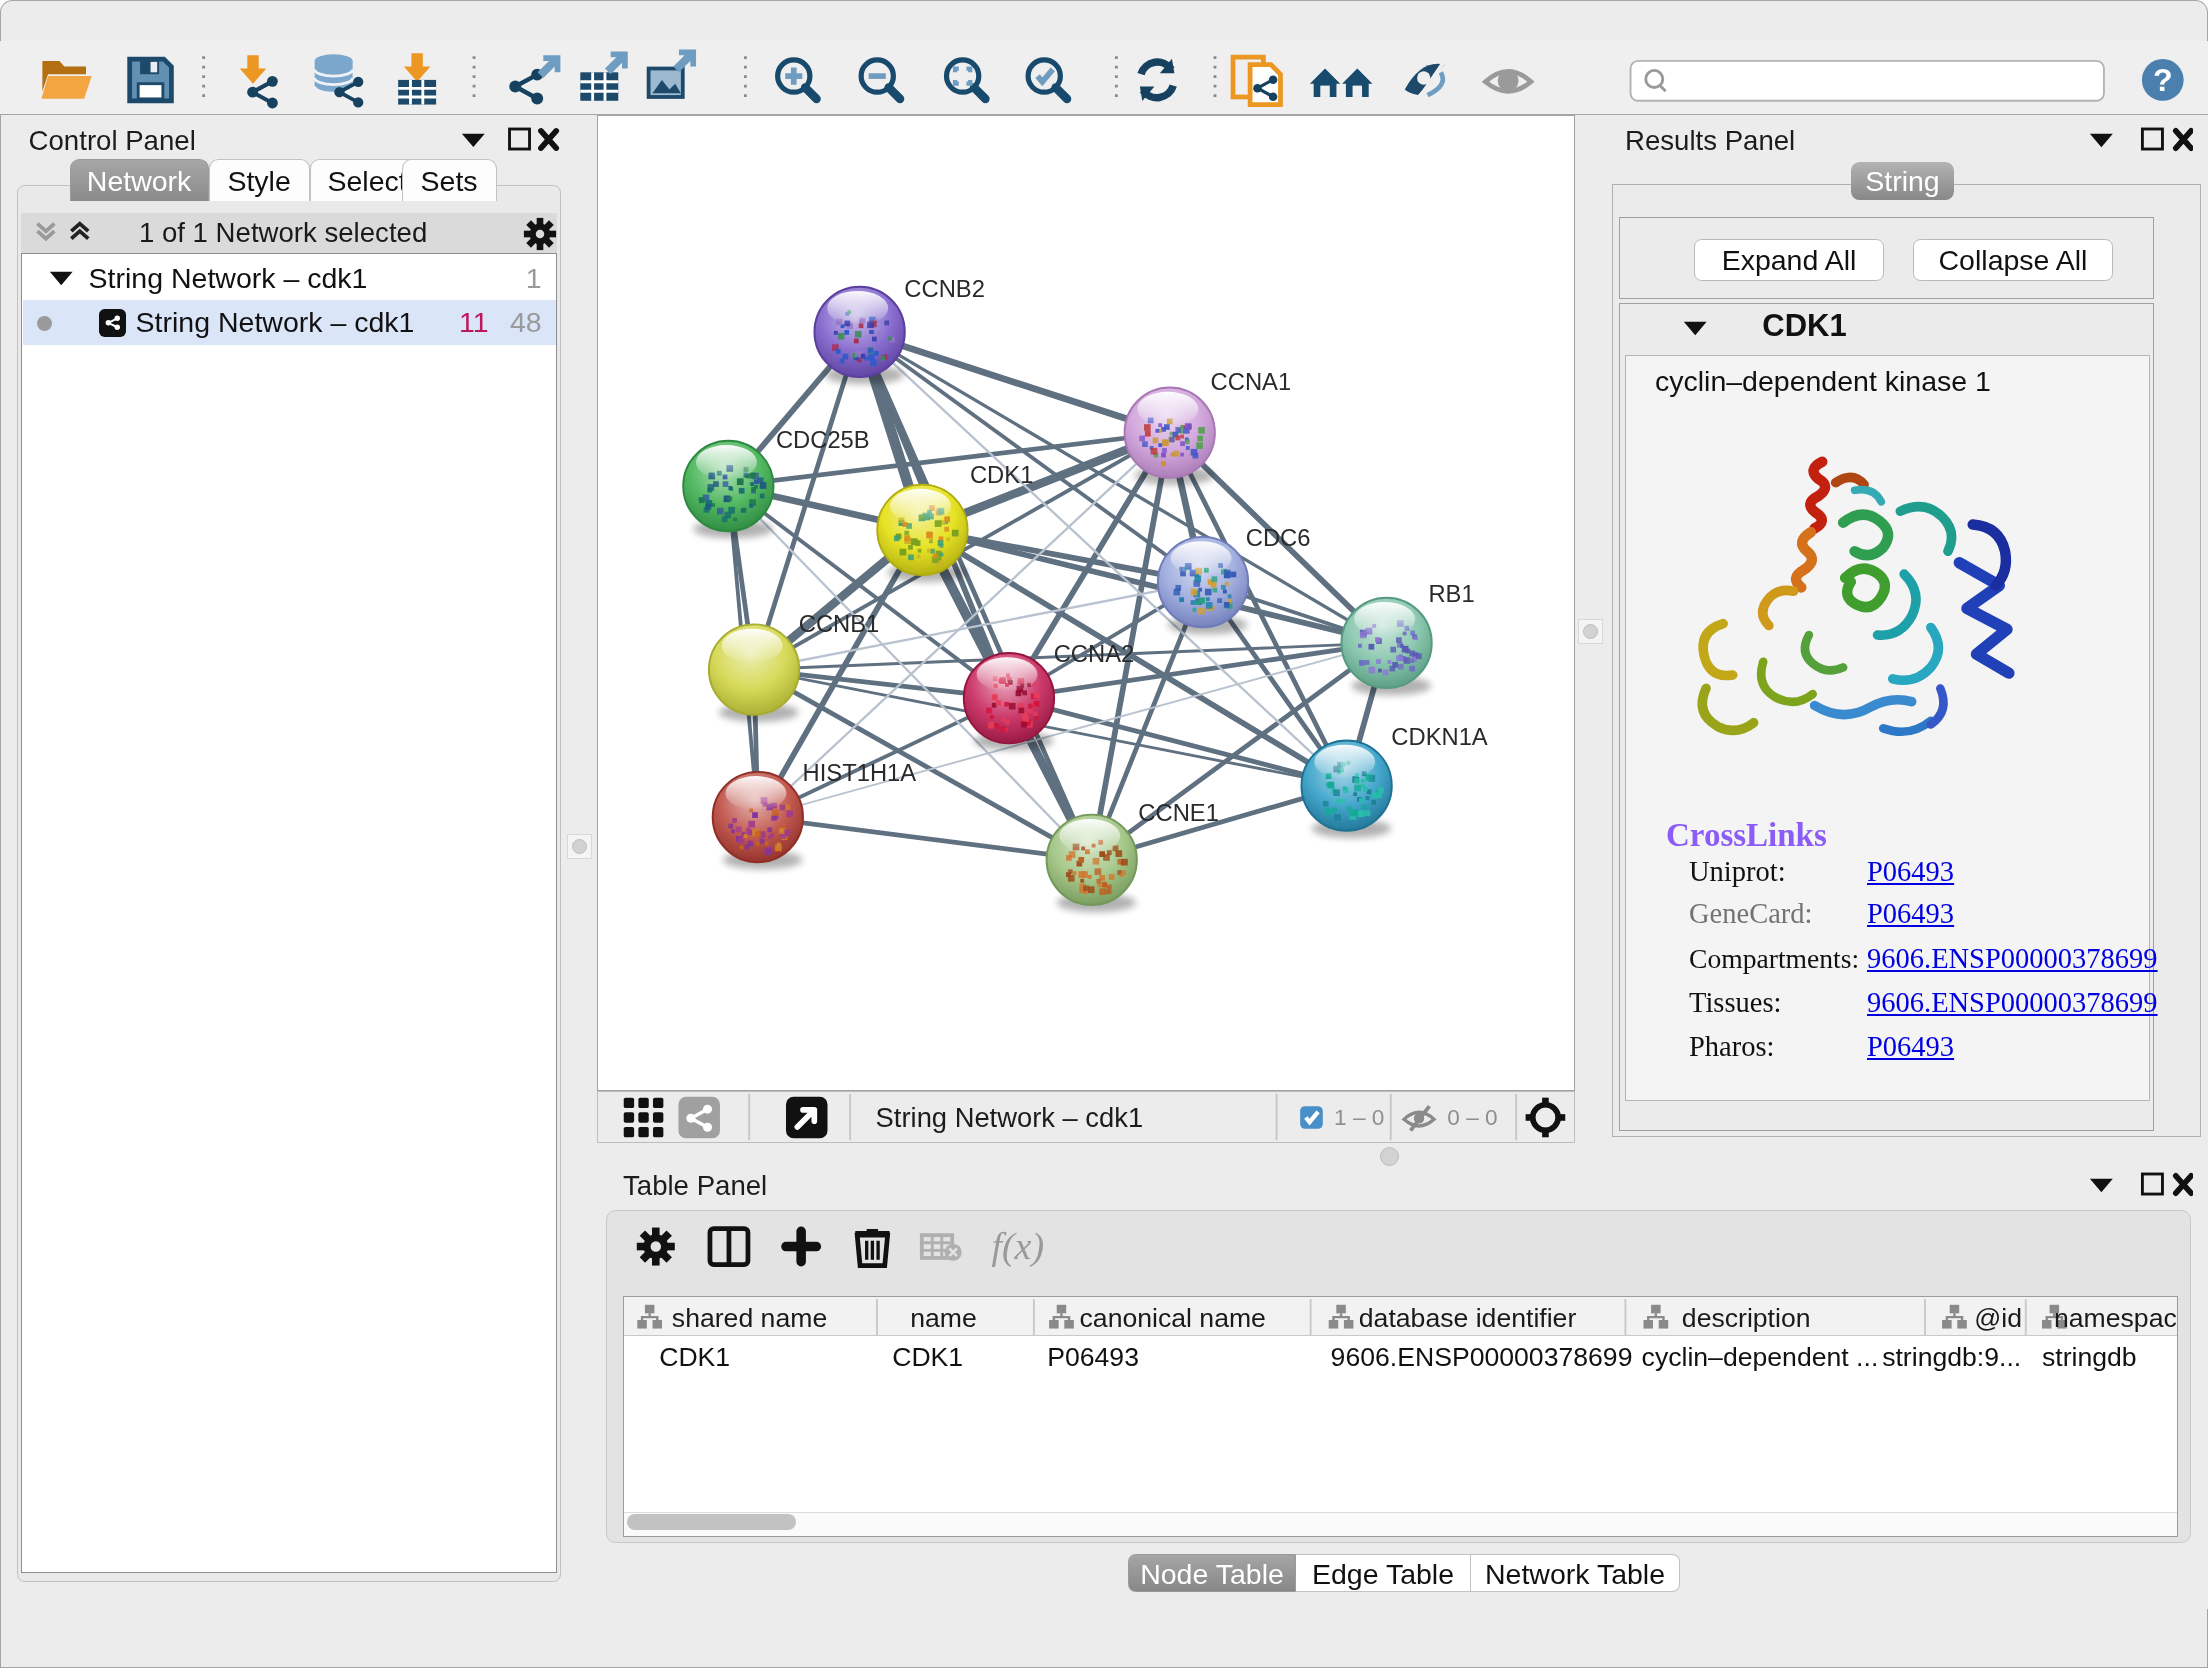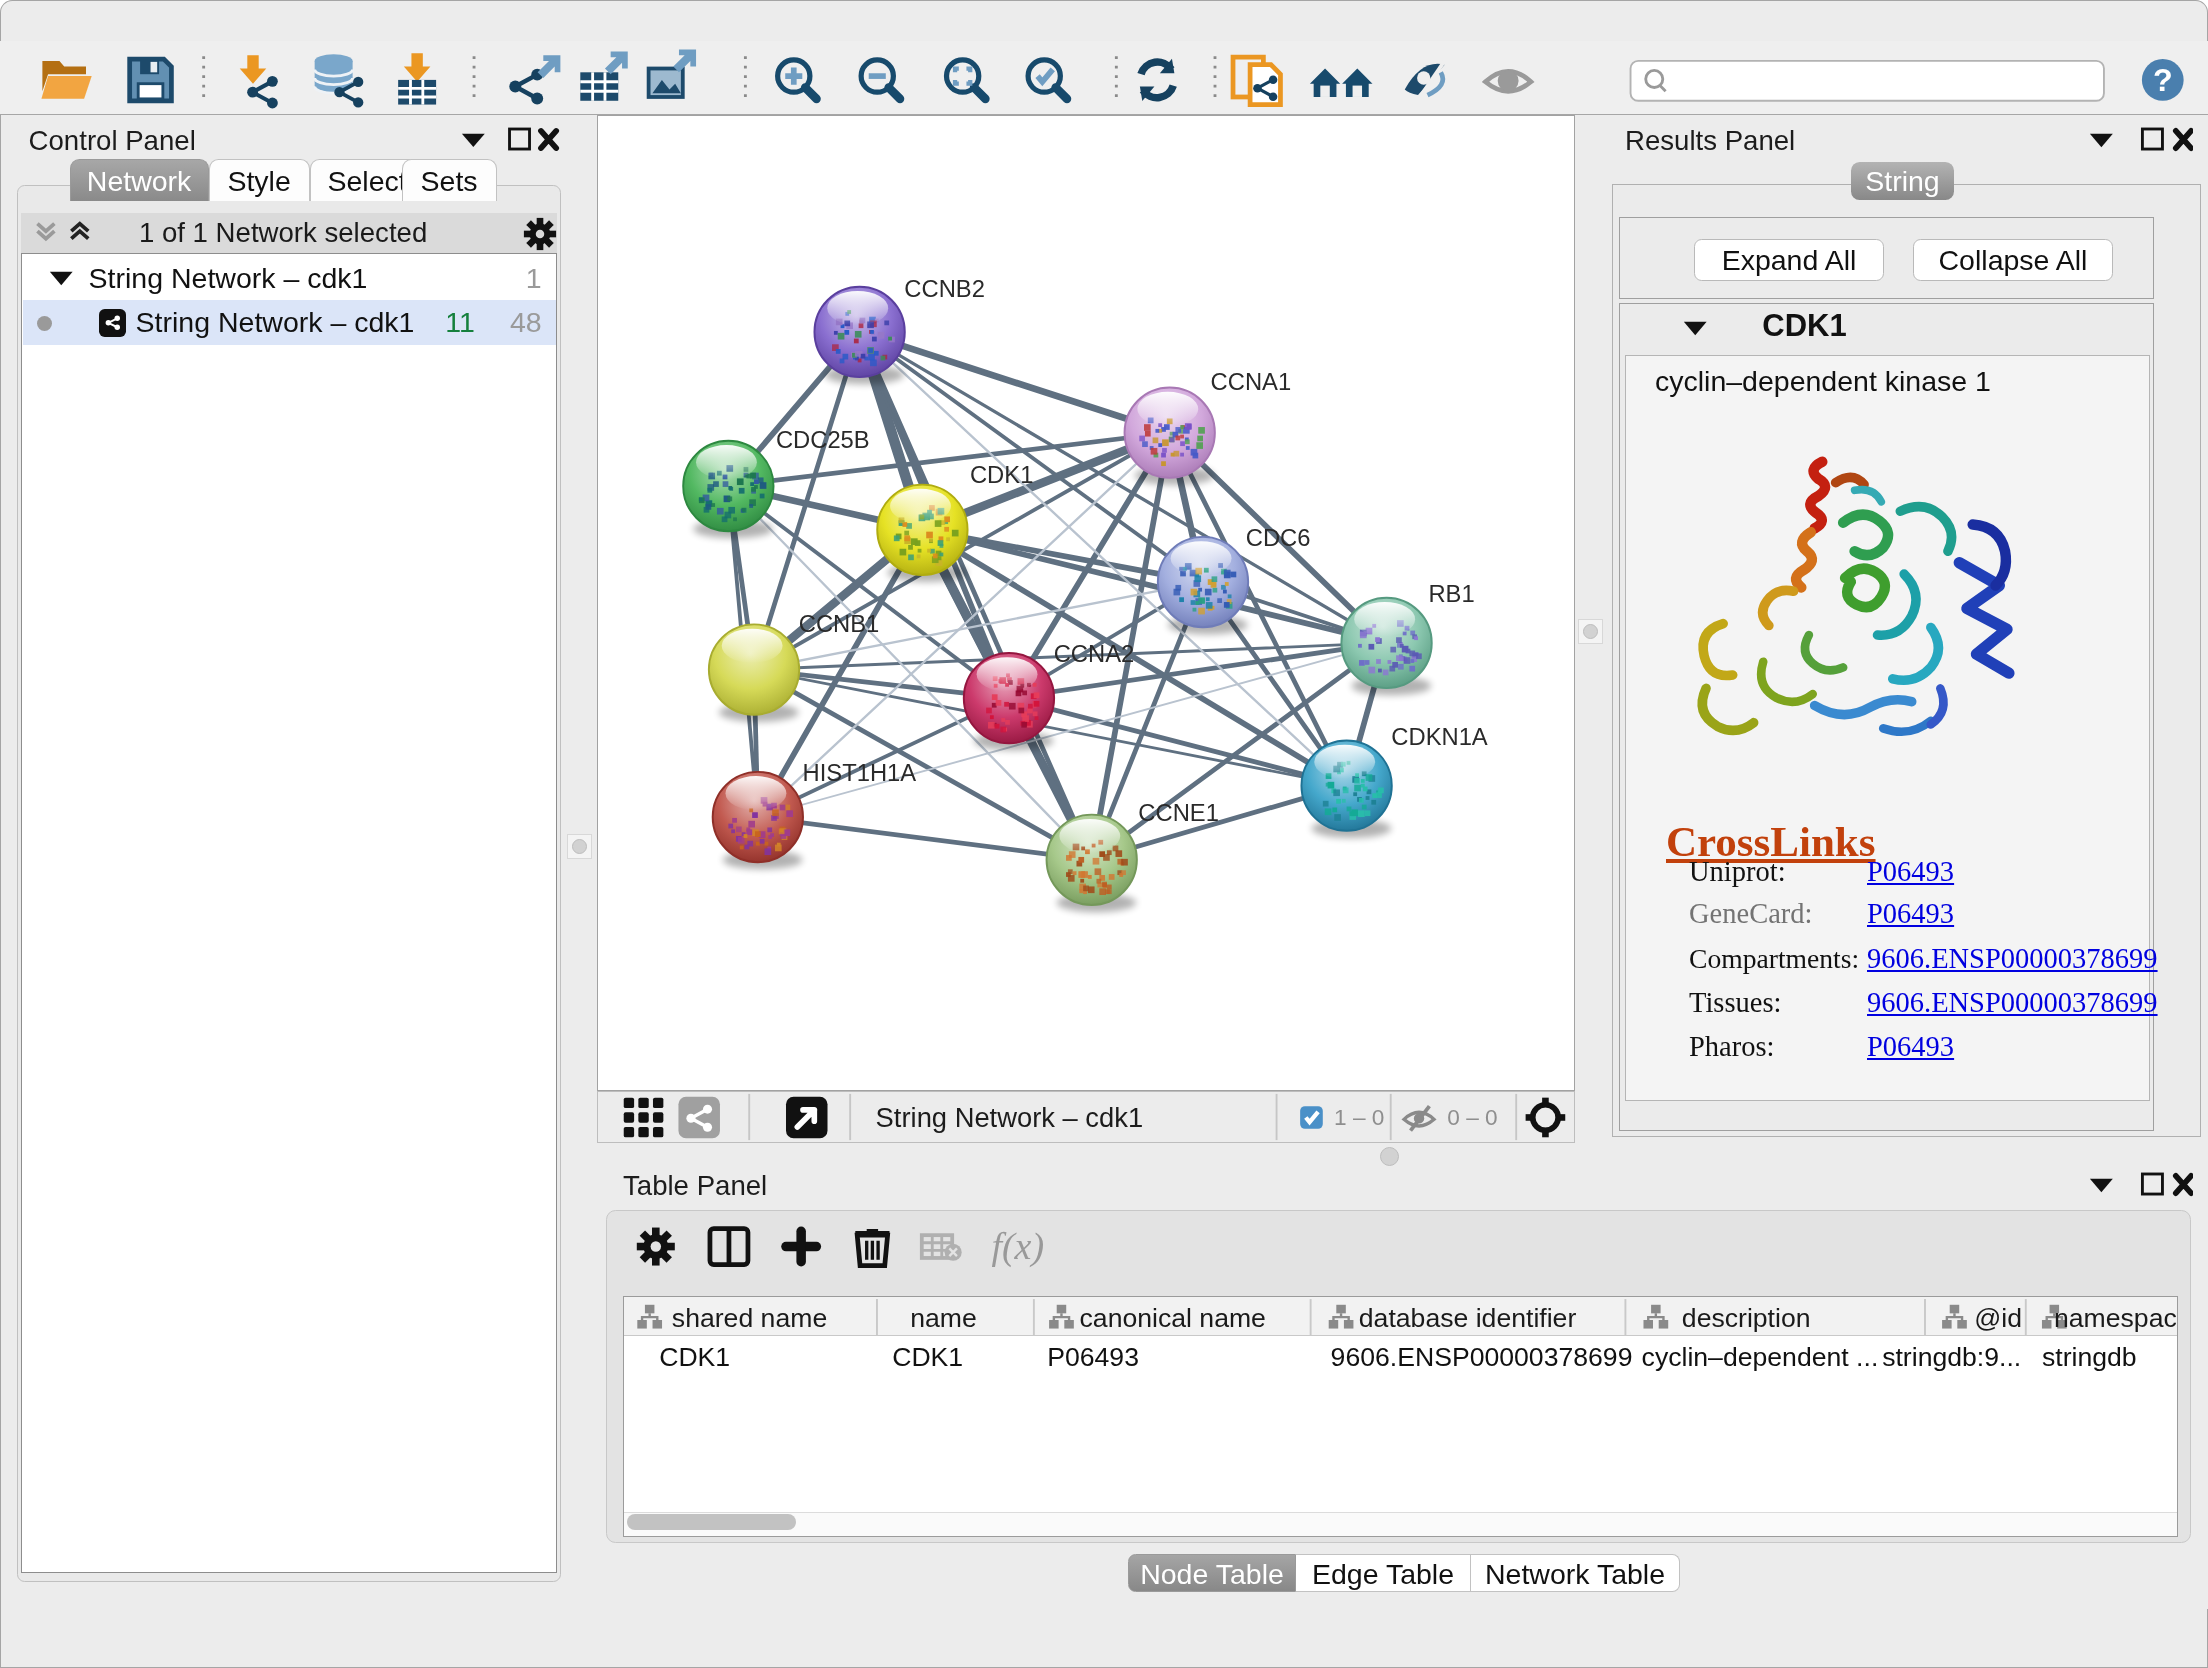--- a/index.html
+++ b/index.html
@@ -226,21 +226,21 @@
     <div class="abs" style="left:91px;top:194px;width:27.6px;height:27.6px;border-radius:5.7px;background:#111;"></div>
     <svg class="abs" style="left:91px;top:194px;" width="27.6" height="27.6" viewBox="-14.5 -14.5 29 29">
       <g transform="scale(0.52)">
         <circle cx="9" cy="-9" r="5.5" fill="#fff"></circle>
           <circle cx="-9" cy="0" r="5.5" fill="#fff"></circle>
           <circle cx="9" cy="9" r="5.5" fill="#fff"></circle>
         <path d="M-9,0 L9,-9 M-9,0 L9,9" stroke="#fff" stroke-width="4" fill="none"></path>
       </g>
     </svg>
     <div class="abs" style="left:128px;top:185px;font-size:28.5px;color:#111;line-height:45px;">String Network – cdk1</div>
-    <div class="abs" style="left:424px;top:185px;width:57px;text-align:center;font-size:28.5px;color:#15803d;line-height:45px;">11</div>
+    <div class="abs" style="left:424px;top:185px;width:57px;text-align:right;font-size:28.5px;color:#be185d;line-height:45px;">11</div>
     <div class="abs" style="left:477px;top:185px;width:57px;text-align:right;font-size:28.5px;color:#9a9a9a;line-height:45px;">48</div>
   </div>
 
   <div class="abs" id="canvas" style="left:597px;top:115px;width:978px;height:976px;background:#ffffff;
       border:1px solid #a2a2a2;">
   <svg width="976" height="974" viewBox="0 0 1026 1024">
     <defs>
       <filter id="blur3" x="-50%" y="-50%" width="200%" height="200%">
             <feGaussianBlur stdDeviation="4"></feGaussianBlur>
           </filter>
@@ -1004,21 +1004,21 @@
         <path d="M276,180 q16,22 0,42 q-16,18 -40,12" stroke="#28a8c0" stroke-width="10"></path>
         <path d="M154,262 q30,18 58,2 q22,-12 44,-6" stroke="#3a8ad0" stroke-width="10"></path>
         <path d="M226,286 q28,10 50,-8" stroke="#2e78c8" stroke-width="9"></path>
         <path d="M306,112 l42,24 l-34,24 l42,22 l-32,26 l34,20" stroke="#2040b8" stroke-width="12" stroke-linejoin="round"></path>
         <path d="M320,72 q28,2 34,28 q4,22 -10,36" stroke="#1a2ea0" stroke-width="11"></path>
         <path d="M286,244 q10,24 -10,38" stroke="#3558c8" stroke-width="9"></path>
         <path d="M196,36 q20,-4 28,12" stroke="#35aab4" stroke-width="8"></path>
       </g>
     </svg>
 
-    <div class="abs" style="left:90px;top:702px;font-family:'Liberation Serif',serif;font-size:43px;font-weight:bold;color:#c2410c;text-decoration:underline;">CrossLinks</div>
+    <div class="abs" style="left:90px;top:702px;font-family:'Liberation Serif',serif;font-size:33px;font-weight:bold;color:#8b5cf6;">CrossLinks</div>
     <div class="abs" style="left:113px;top:741px;font-family:'Liberation Serif',serif;font-size:28.5px;color:#111;">Uniprot:</div>
     <div class="abs" style="left:291px;top:741px;font-family:'Liberation Serif',serif;font-size:28.5px;color:#0000e0;text-decoration:underline;">P06493</div>
     <div class="abs" style="left:113px;top:783px;font-family:'Liberation Serif',serif;font-size:28.5px;color:#737373;">GeneCard:</div>
     <div class="abs" style="left:291px;top:783px;font-family:'Liberation Serif',serif;font-size:28.5px;color:#0000e0;text-decoration:underline;">P06493</div>
     <div class="abs" style="left:113px;top:828px;font-family:'Liberation Serif',serif;font-size:27.6px;color:#111;">Compartments:</div>
     <div class="abs" style="left:291px;top:828px;font-family:'Liberation Serif',serif;font-size:28.5px;color:#0000e0;text-decoration:underline;">9606.ENSP00000378699</div>
     <div class="abs" style="left:113px;top:872px;font-family:'Liberation Serif',serif;font-size:28.5px;color:#111;">Tissues:</div>
     <div class="abs" style="left:291px;top:872px;font-family:'Liberation Serif',serif;font-size:28.5px;color:#0000e0;text-decoration:underline;">9606.ENSP00000378699</div>
     <div class="abs" style="left:113px;top:916px;font-family:'Liberation Serif',serif;font-size:28.5px;color:#111;">Pharos:</div>
     <div class="abs" style="left:291px;top:916px;font-family:'Liberation Serif',serif;font-size:28.5px;color:#0000e0;text-decoration:underline;">P06493</div>

